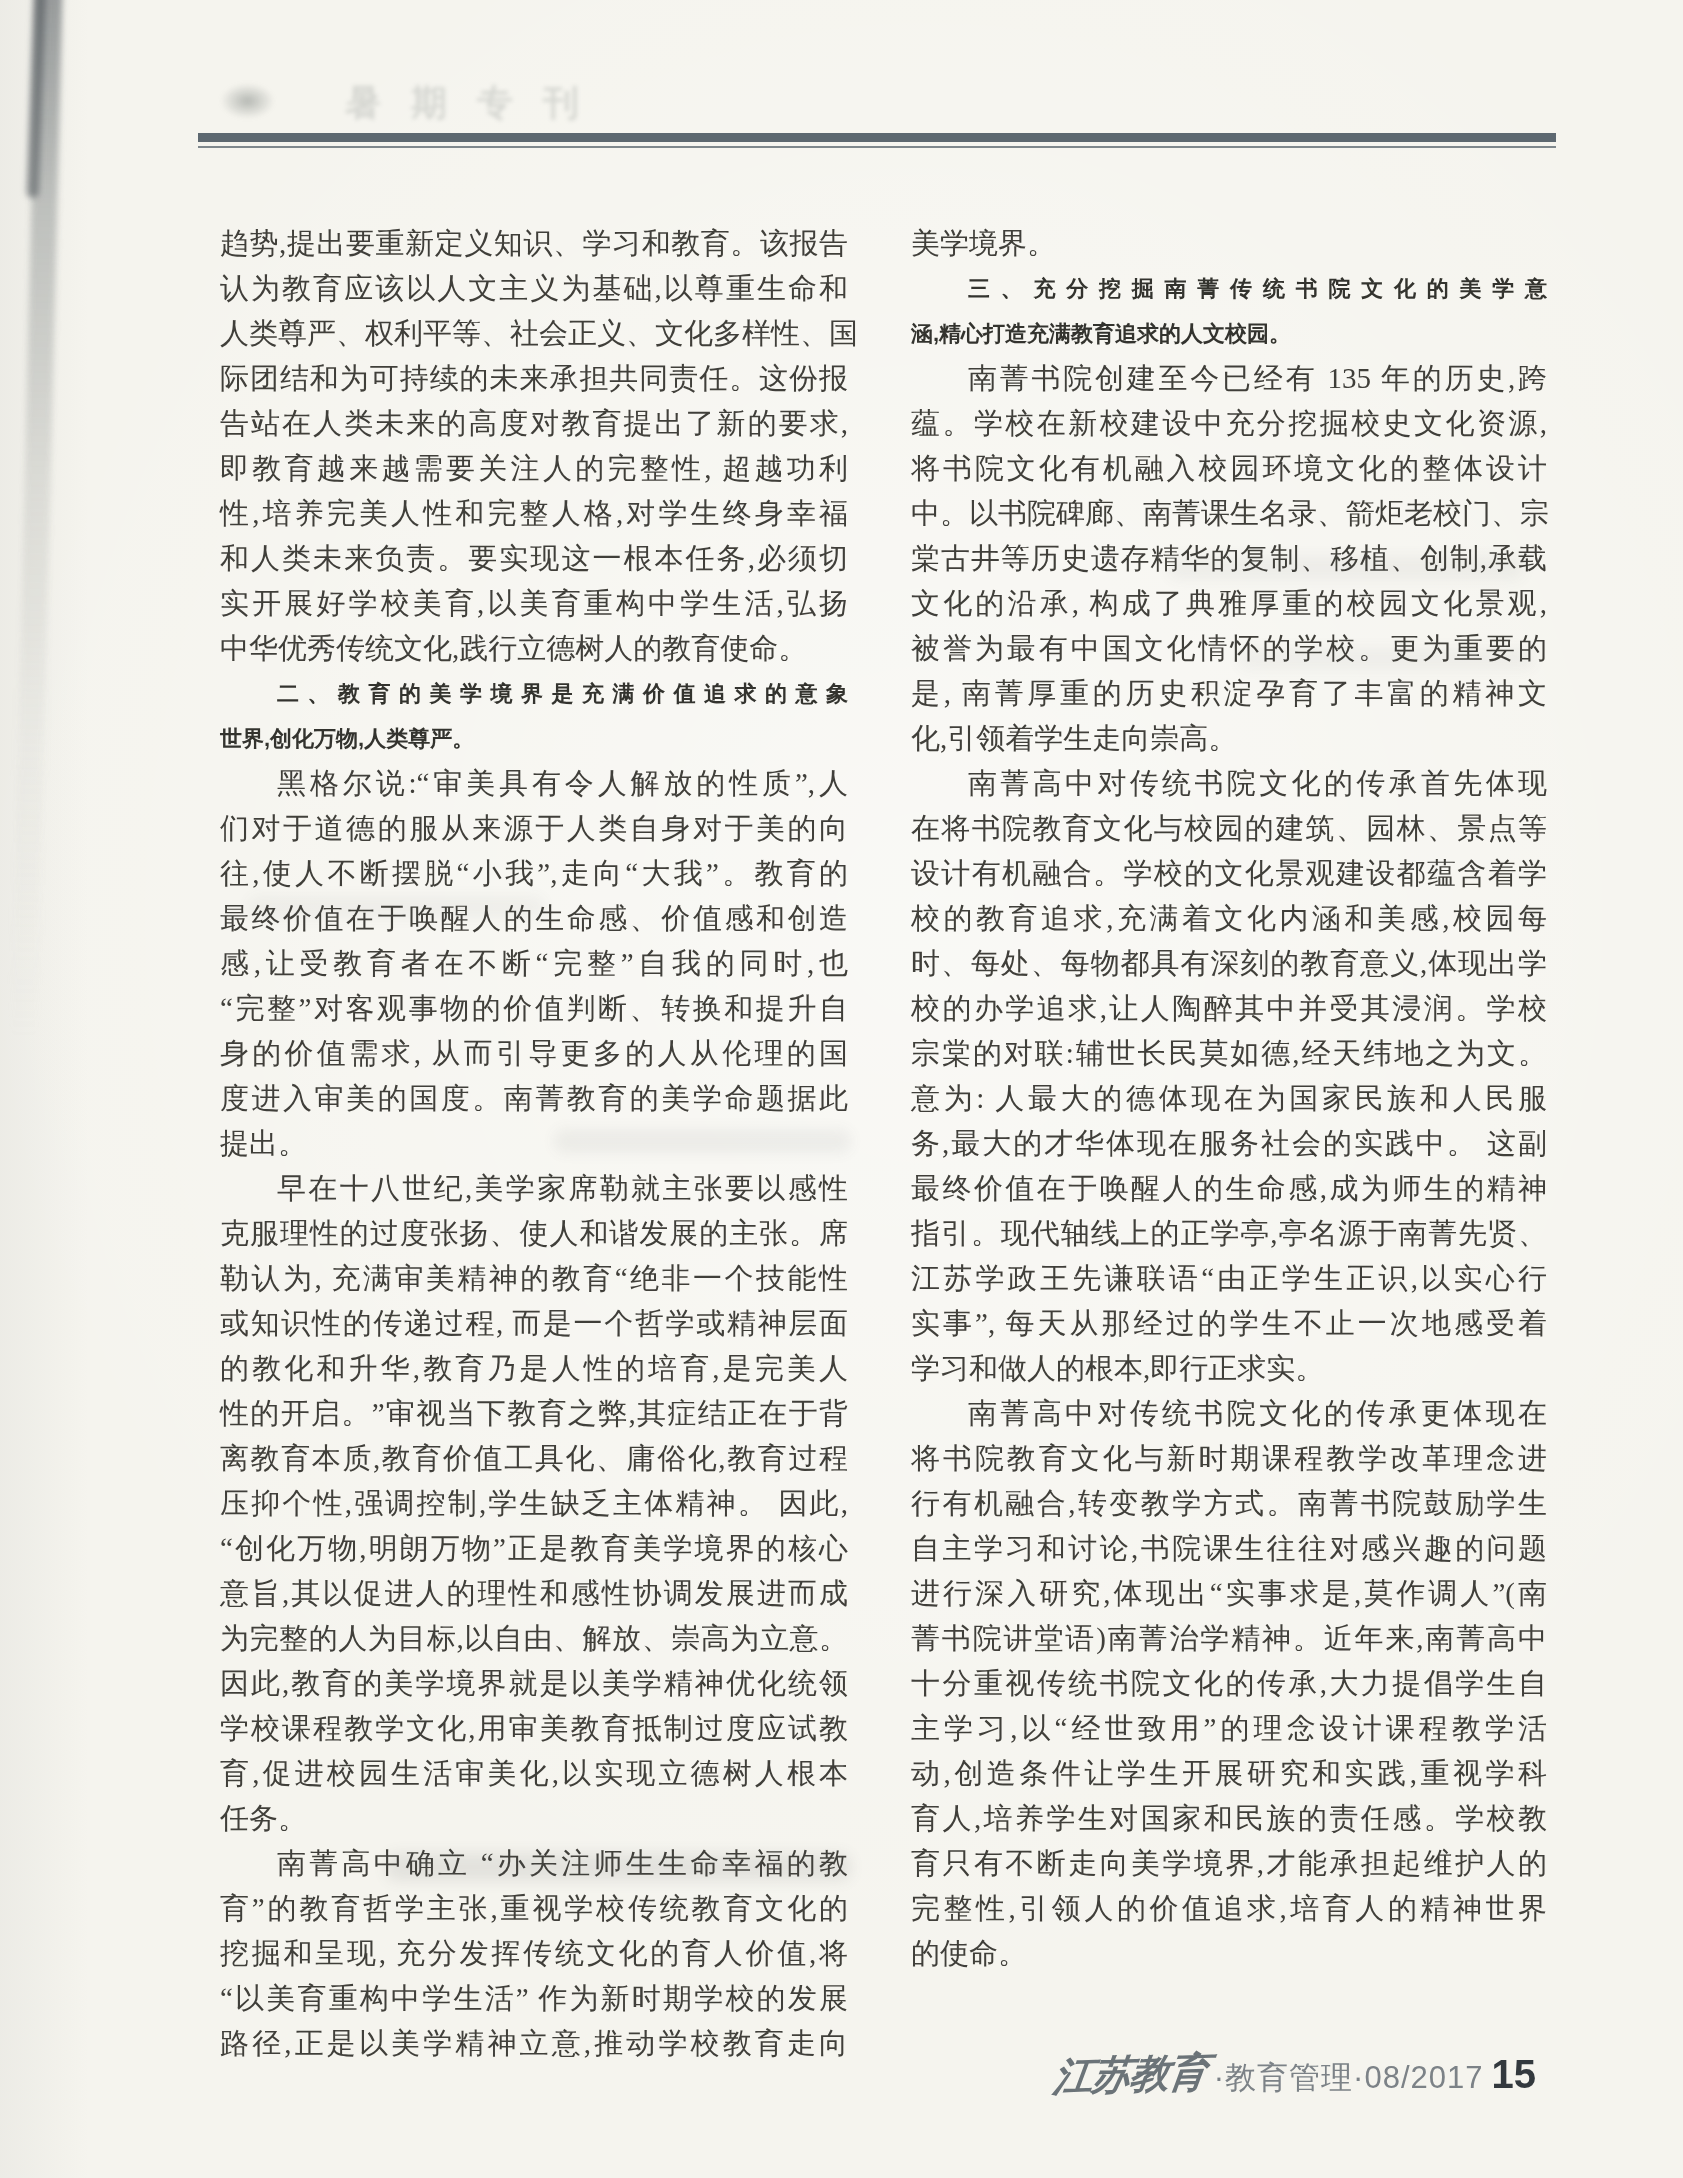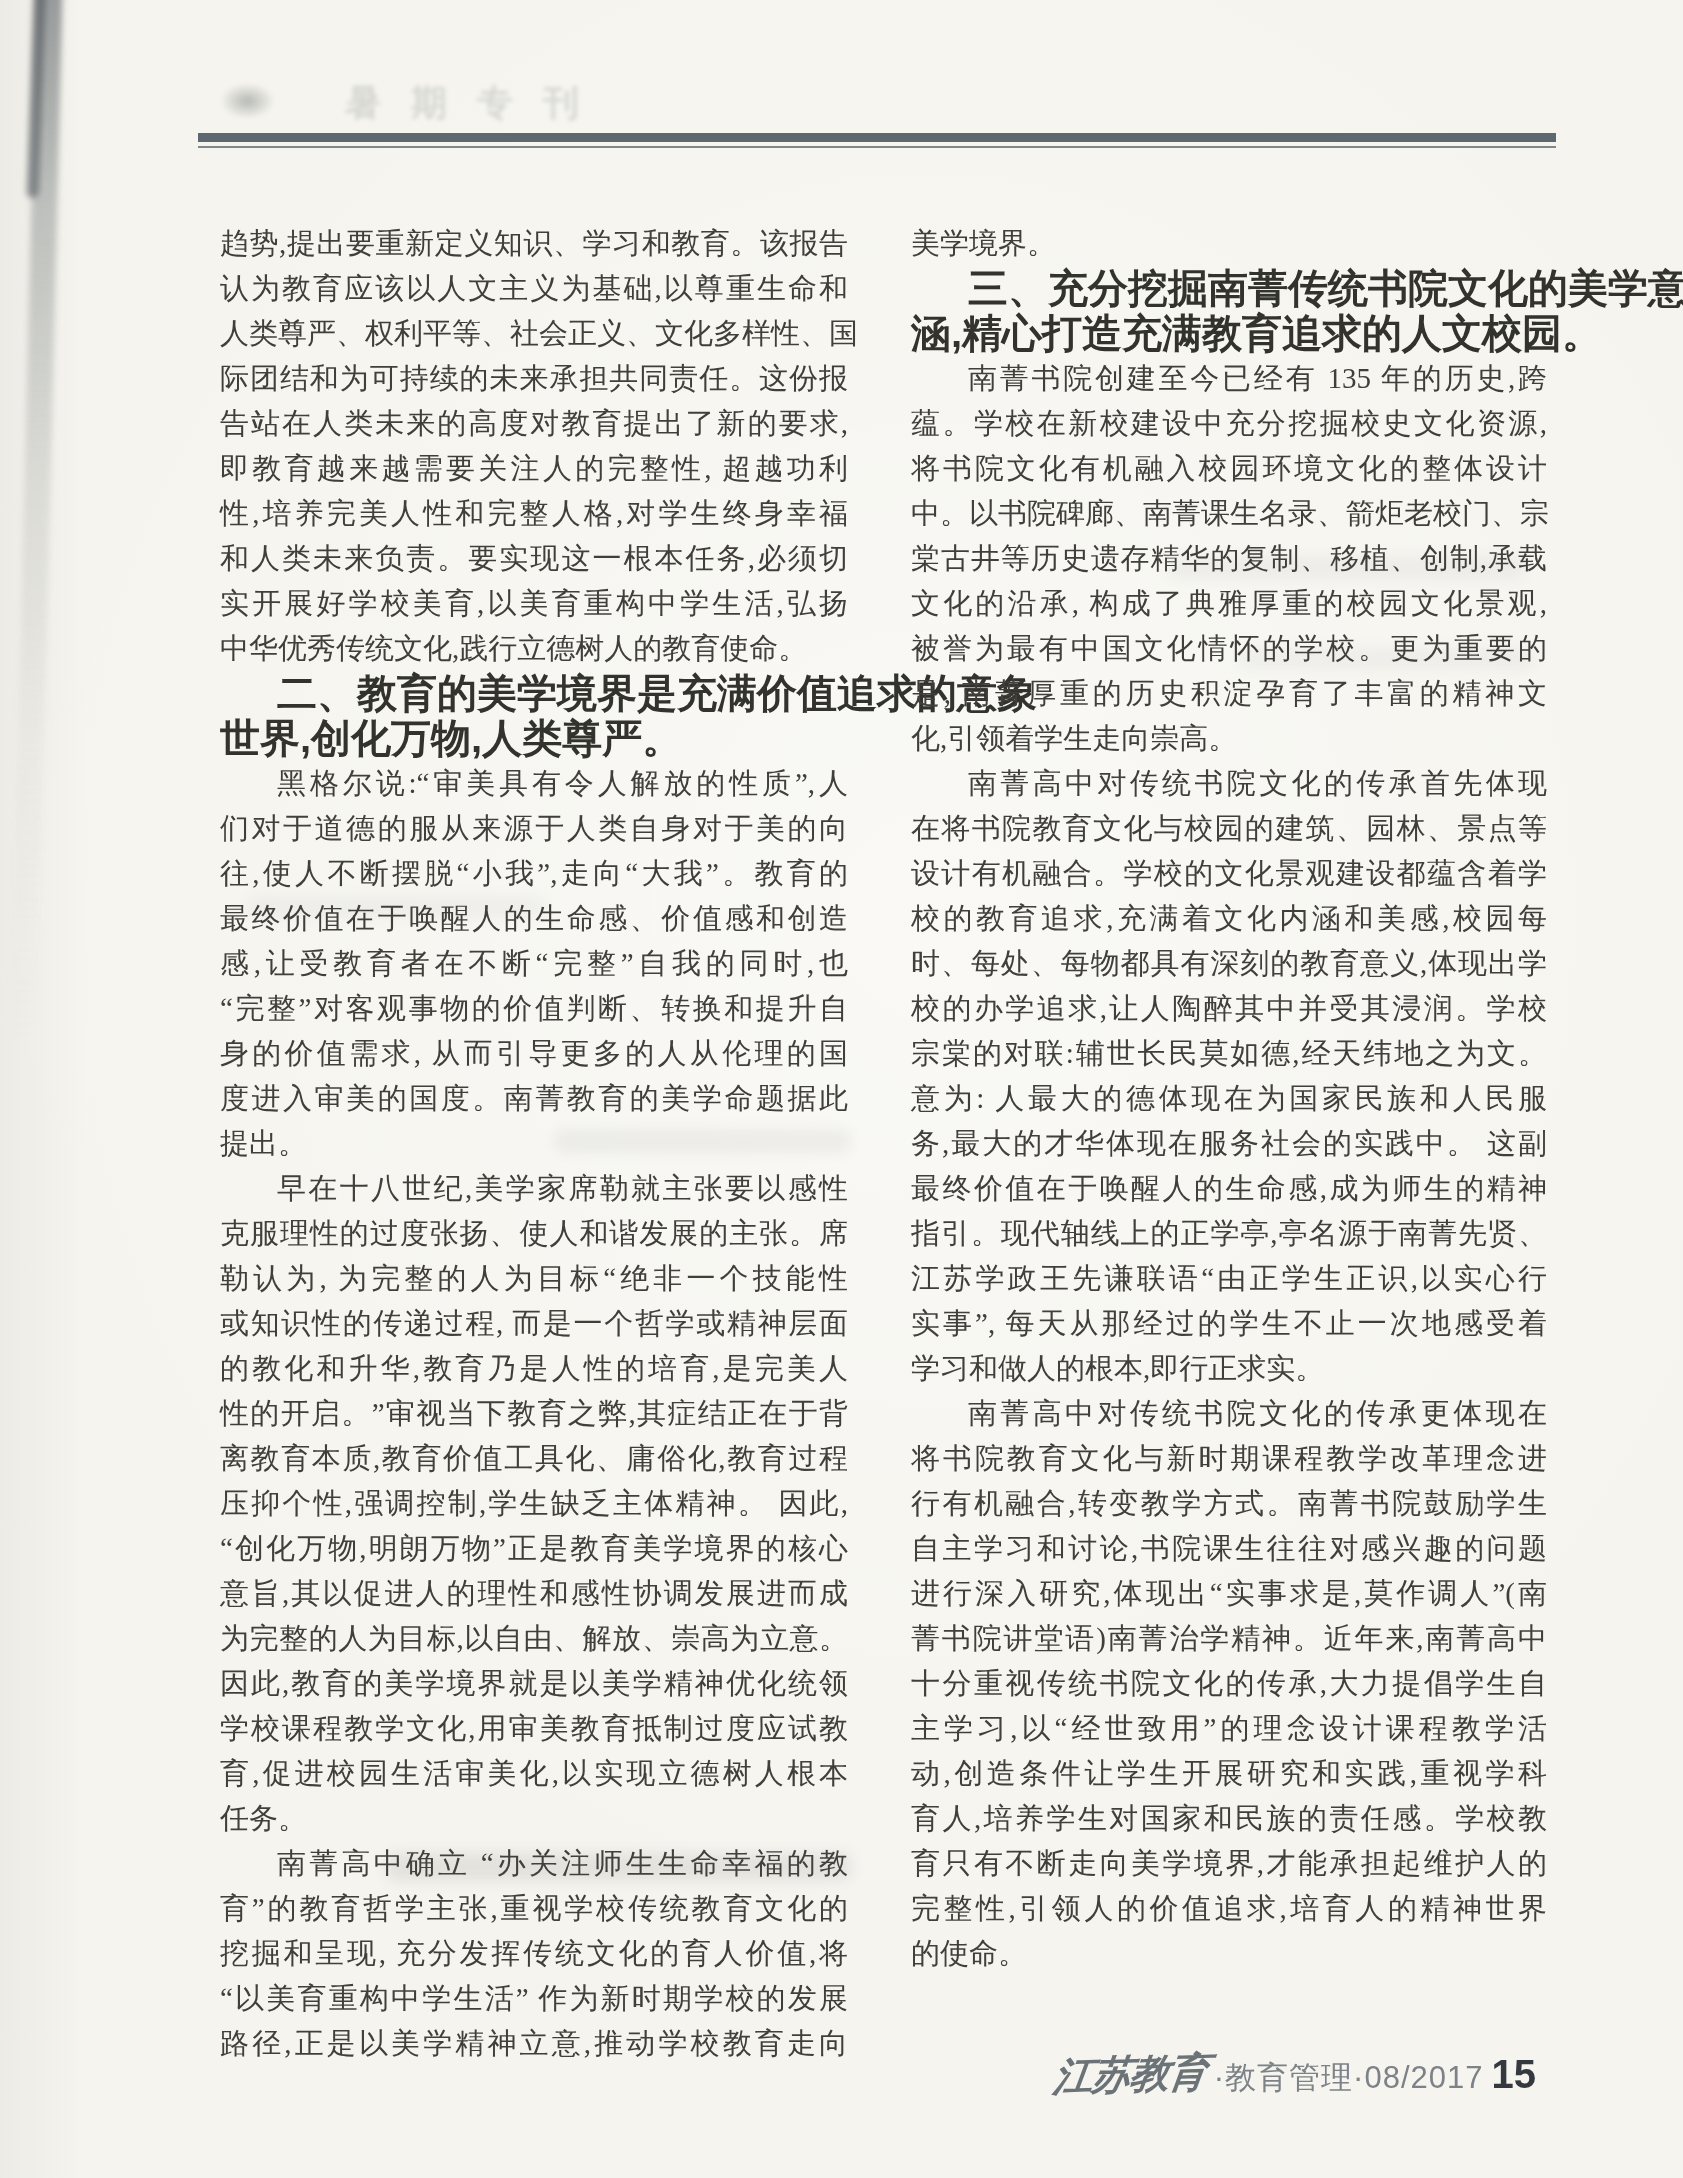--- a/index.html
+++ b/index.html
@@ -63,21 +63,21 @@
     color:#403f3a;
     white-space:nowrap;
     text-align:justify;
     text-align-last:justify;
     text-justify:inter-character;
     overflow:visible;
   }
   .line.f-h{
     font-family:"Liberation Sans","DejaVu Sans",sans-serif;
     font-weight:700;
-    font-size:40px;
+    font-size:22px;
     color:#33332e;
   }
   .line.f-i{padding-left:57px;}
   .line.f-e{text-align-last:left;}
   
   .footer{
     position:absolute;top:2047px;right:147px;height:59px;
     display:flex;align-items:baseline;gap:8px;
     white-space:nowrap;
   }
@@ -140,21 +140,21 @@
       <div class="line">们对于道德的服从来源于人类自身对于美的向</div>
       <div class="line">往,使人不断摆脱“小我”,走向“大我”。教育的</div>
       <div class="line">最终价值在于唤醒人的生命感、价值感和创造</div>
       <div class="line">感,让受教育者在不断“完整”自我的同时,也</div>
       <div class="line">“完整”对客观事物的价值判断、转换和提升自</div>
       <div class="line">身的价值需求, 从而引导更多的人从伦理的国</div>
       <div class="line">度进入审美的国度。南菁教育的美学命题据此</div>
       <div class="line f-e">提出。</div>
       <div class="line f-i">早在十八世纪,美学家席勒就主张要以感性</div>
       <div class="line">克服理性的过度张扬、使人和谐发展的主张。席</div>
-      <div class="line">勒认为, 为完整的人为目标“绝非一个技能性</div>
+      <div class="line">勒认为, 充满审美精神的教育“绝非一个技能性</div>
       <div class="line">或知识性的传递过程, 而是一个哲学或精神层面</div>
       <div class="line">的教化和升华,教育乃是人性的培育,是完美人</div>
       <div class="line">性的开启。”审视当下教育之弊,其症结正在于背</div>
       <div class="line">离教育本质,教育价值工具化、庸俗化,教育过程</div>
       <div class="line">压抑个性,强调控制,学生缺乏主体精神。 因此,</div>
       <div class="line">“创化万物,明朗万物”正是教育美学境界的核心</div>
       <div class="line">意旨,其以促进人的理性和感性协调发展进而成</div>
       <div class="line">为完整的人为目标,以自由、解放、崇高为立意。</div>
       <div class="line">因此,教育的美学境界就是以美学精神优化统领</div>
       <div class="line">学校课程教学文化,用审美教育抵制过度应试教</div>

